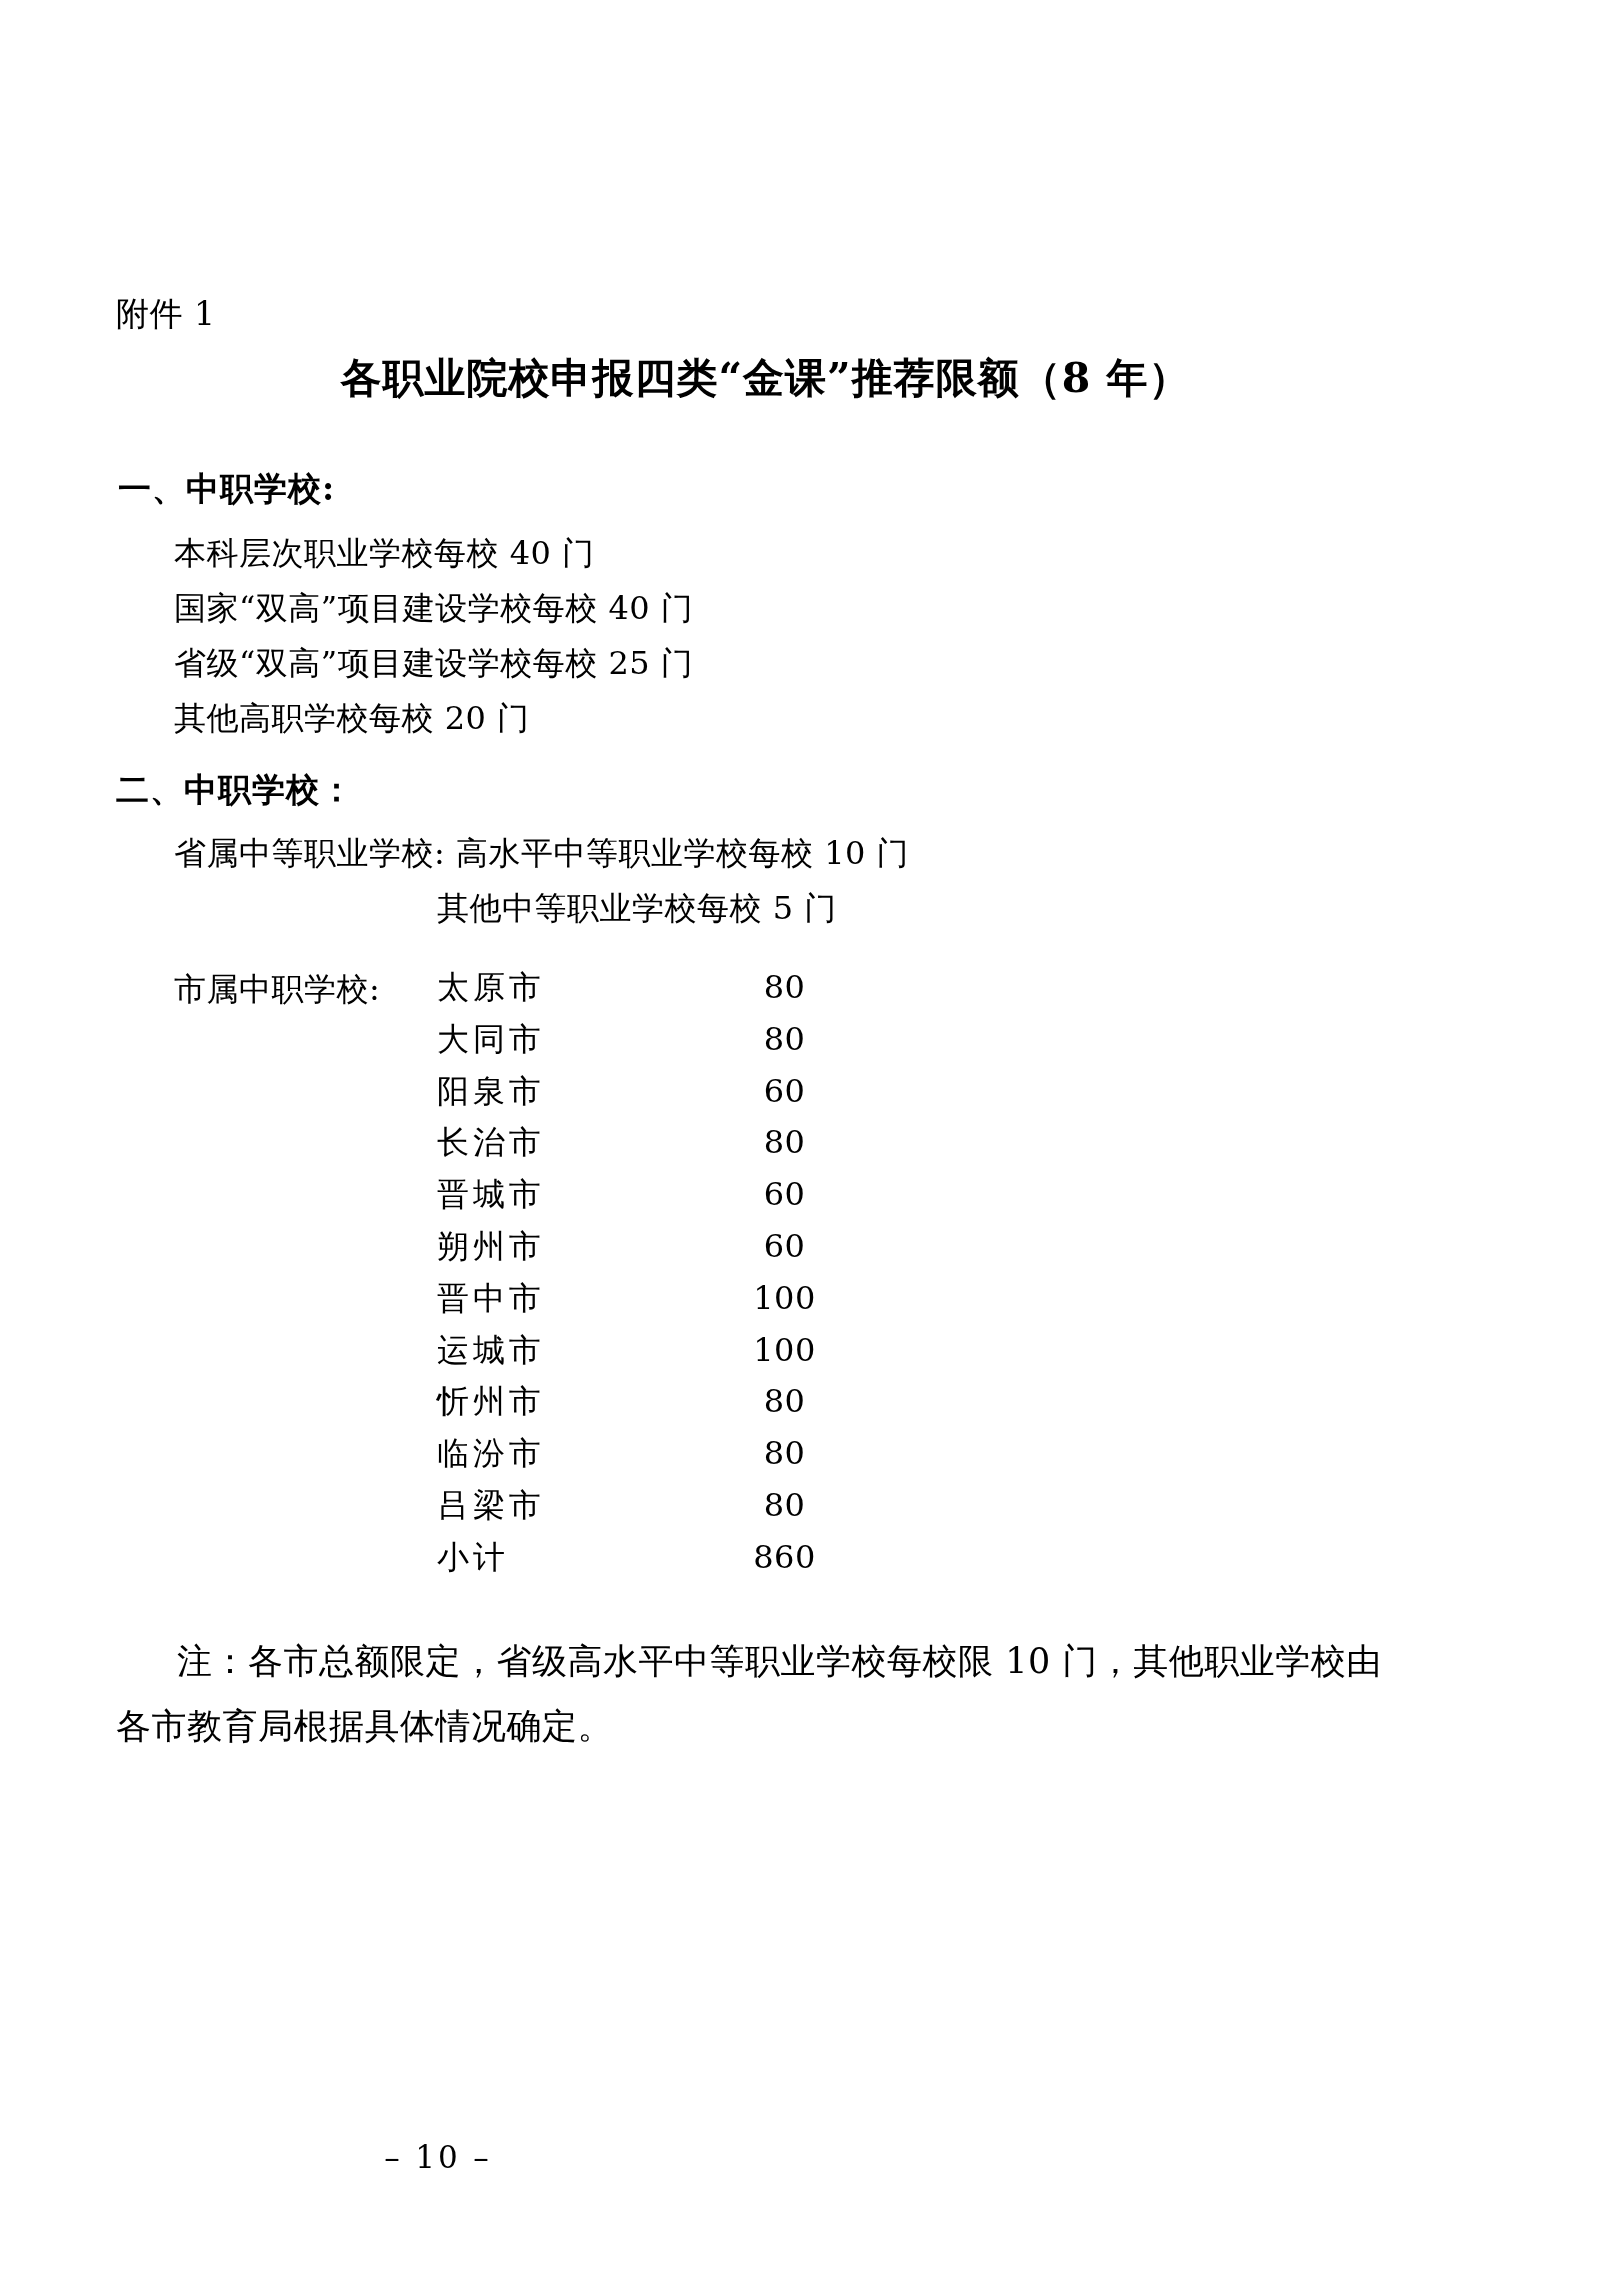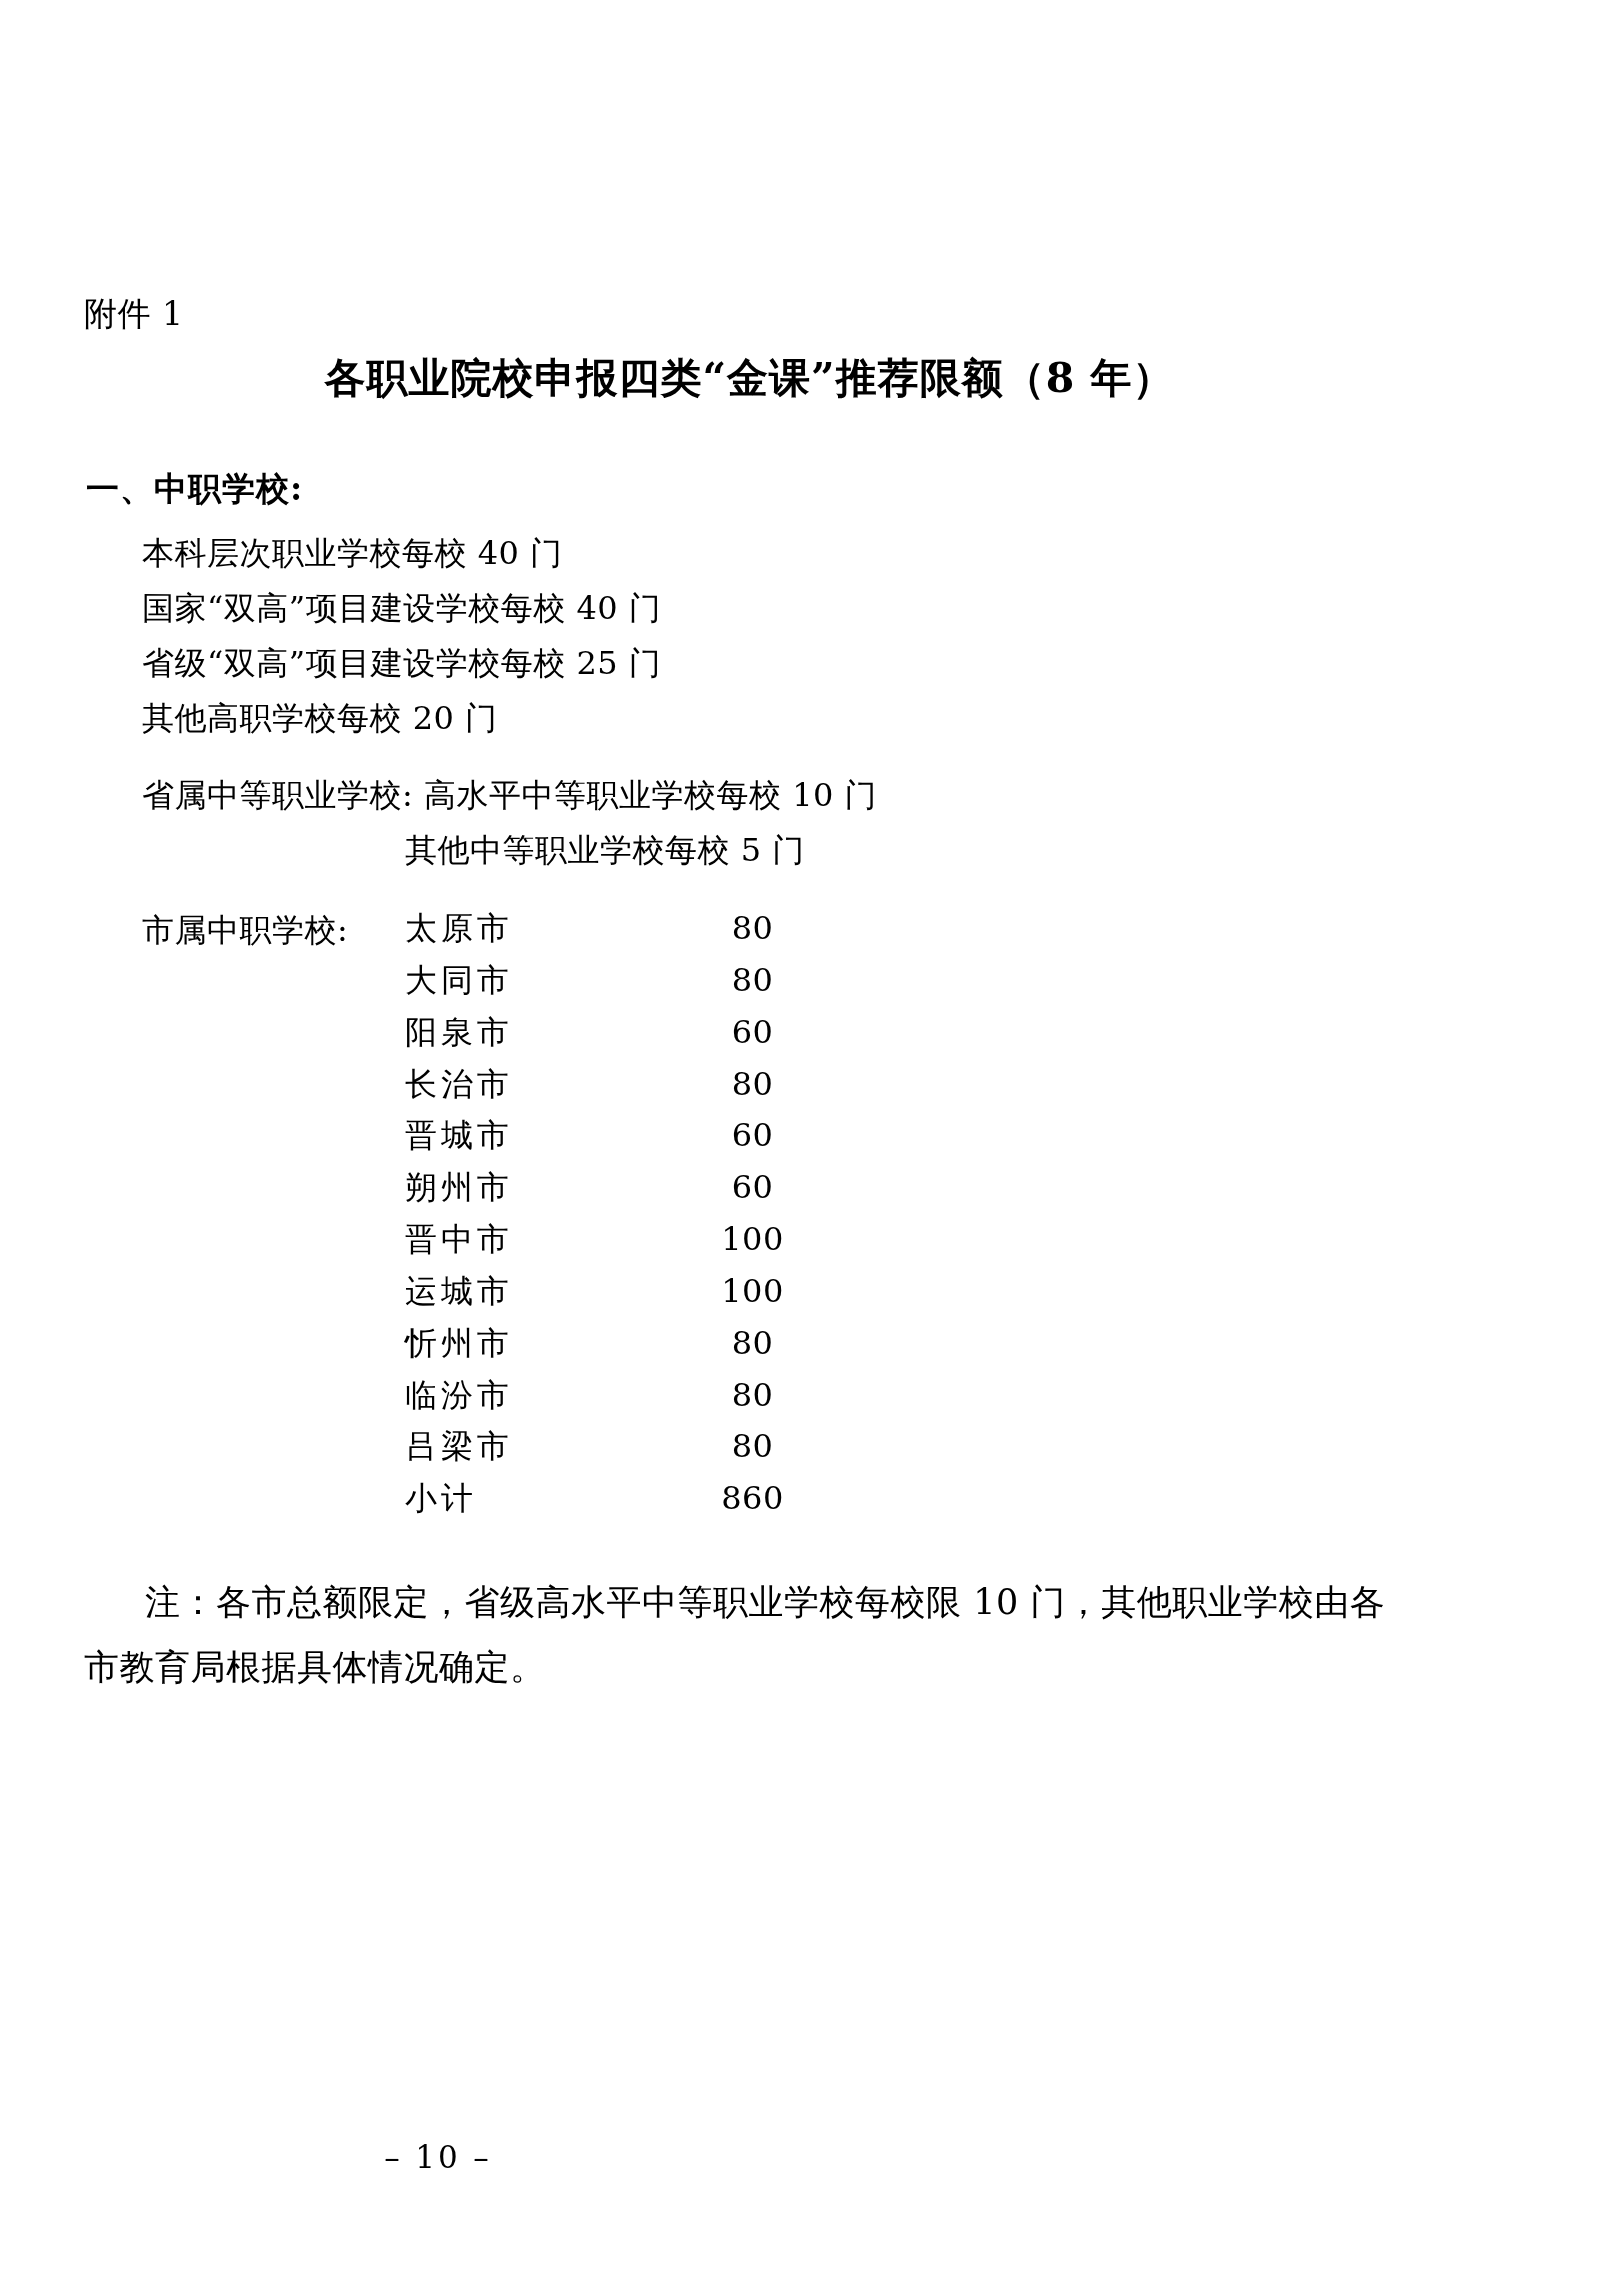--- a/index.html
+++ b/index.html
@@ -13,21 +13,21 @@
     font-family: "DejaVu Serif", "Liberation Serif", serif;
     color: #000000;
     position: relative;
     overflow: hidden;
   }
   .page {
     position: relative;
     width: 1621px;
     height: 2293px;
     box-sizing: border-box;
-    padding: 294px 206px 0 84px;
+    padding: 294px 206px 0 116px;
   }
   .attachment-label {
     font-size: 33px;
     line-height: 1.2;
     letter-spacing: 0.5px;
     margin: 0 0 17.6px 0;
   }
   .doc-title {
     text-align: center;
     font-size: 41px;
@@ -124,20 +124,21 @@
     <div class="section-heading h1">一、中职学校:</div>
     <div class="section-body">
       <div class="line">本科层次职业学校每校 40 门</div>
       <div class="line">国家“双高”项目建设学校每校 40 门</div>
       <div class="line">省级“双高”项目建设学校每校 25 门</div>
       <div class="line">其他高职学校每校 20 门</div>
     </div>
   </div>
 
   <div class="section section2">
+    <div class="section-heading">二、中职学校：</div>
     <div class="section-body">
       <div class="line">省属中等职业学校: 高水平中等职业学校每校 10 门</div>
       <div class="line indent-sub">其他中等职业学校每校 5 门</div>
 
       <div class="city-block">
         <div class="city-label">市属中职学校:</div>
         <table class="city-table">
           <tbody>
             <tr>
               <td class="name">太原市</td>

